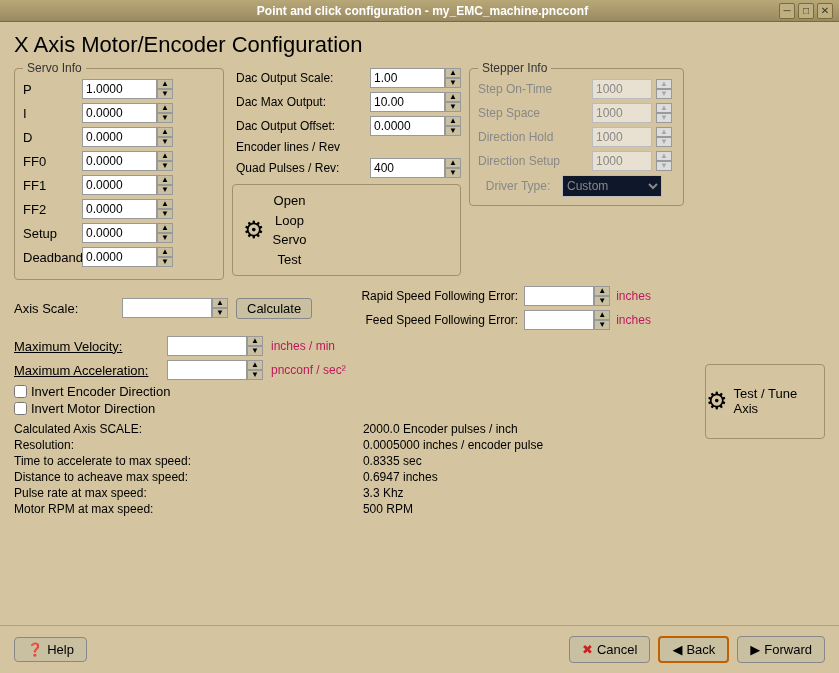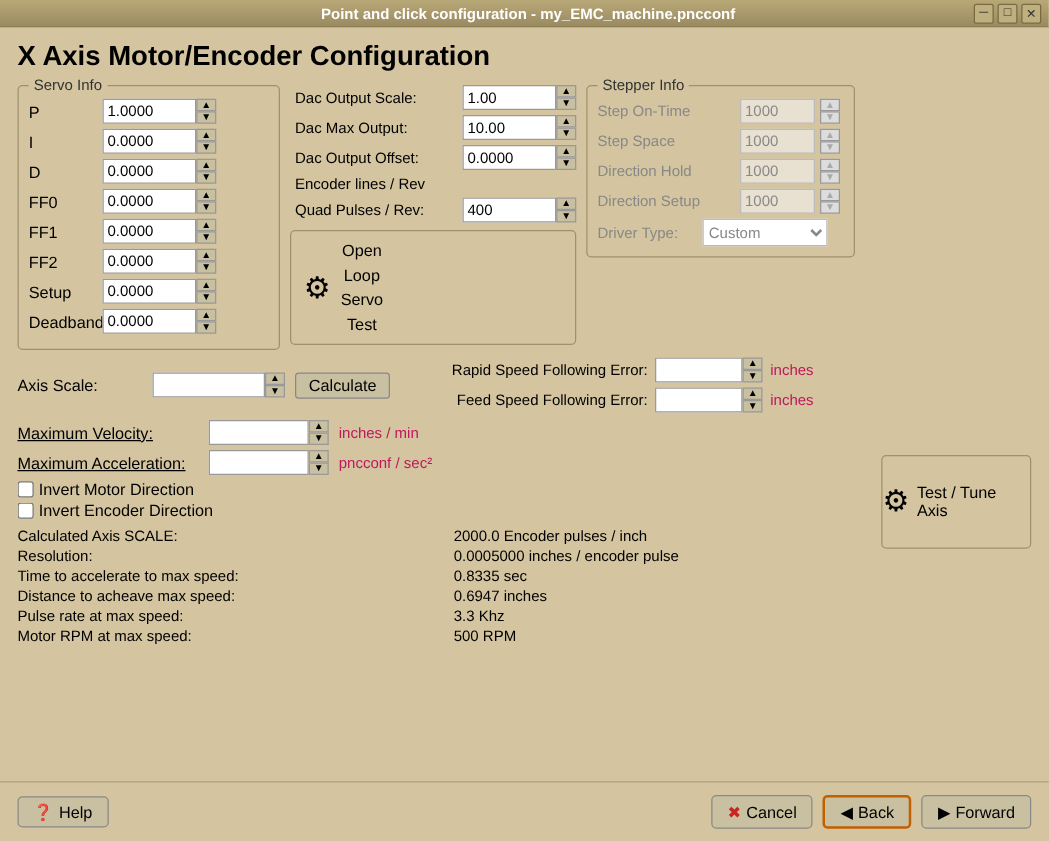--- a/index.html
+++ b/index.html
@@ -45,21 +45,21 @@
       color: #333;
     }
     .main-content {
       background: #d4c5a0;
       padding: 10px 14px;
       height: calc(673px - 22px - 48px);
       overflow: hidden;
     }
     .page-title {
       font-size: 22px;
-      font-weight: bold;
+      font-weight: normal;
       color: #000;
       margin-bottom: 10px;
     }
     .group-box {
       border: 1px solid #a09070;
       border-radius: 4px;
       position: relative;
       padding: 10px 8px 8px 8px;
     }
     .group-box-title {
@@ -154,25 +154,26 @@
     .driver-type-row {
       display: flex;
       align-items: center;
       margin-top: 4px;
       gap: 4px;
     }
     .driver-label {
       width: 80px;
       font-size: 12px;
       color: #888;
+      text-align: center;
     }
     .driver-select {
       width: 100px;
       height: 22px;
-      background: #ffffff;
+      background: #0f172a;
       border: 1px solid #bbb;
       font-size: 12px;
       color: #888;
     }
     .open-loop-box {
       border: 1px solid #a09070;
       border-radius: 4px;
       padding: 6px 10px;
       text-align: center;
       display: flex;
@@ -585,25 +586,25 @@
             <div class="spin-btn">▲</div>
             <div class="spin-btn">▼</div>
           </div>
         </div>
         <span class="units-label">pncconf / sec²</span>
       </div>
 
       <div id="checkboxes">
           <div class="checkbox-row">
     <input type="checkbox" style="">
-    <span>Invert Motor Direction</span>
+    <span>Invert Encoder Direction</span>
   </div>
           <div class="checkbox-row">
     <input type="checkbox" style="">
-    <span>Invert Encoder Direction</span>
+    <span>Invert Motor Direction</span>
   </div>
         </div>
 
       <div class="stats-section" id="stats">
           <span class="stat-label">Calculated Axis SCALE:</span>
           <span class="stat-value">2000.0 Encoder pulses / inch</span>
           <span class="stat-label">Resolution:</span>
           <span class="stat-value">0.0005000 inches / encoder pulse</span>
           <span class="stat-label">Time to accelerate to max speed:</span>
           <span class="stat-value">0.8335 sec</span>

